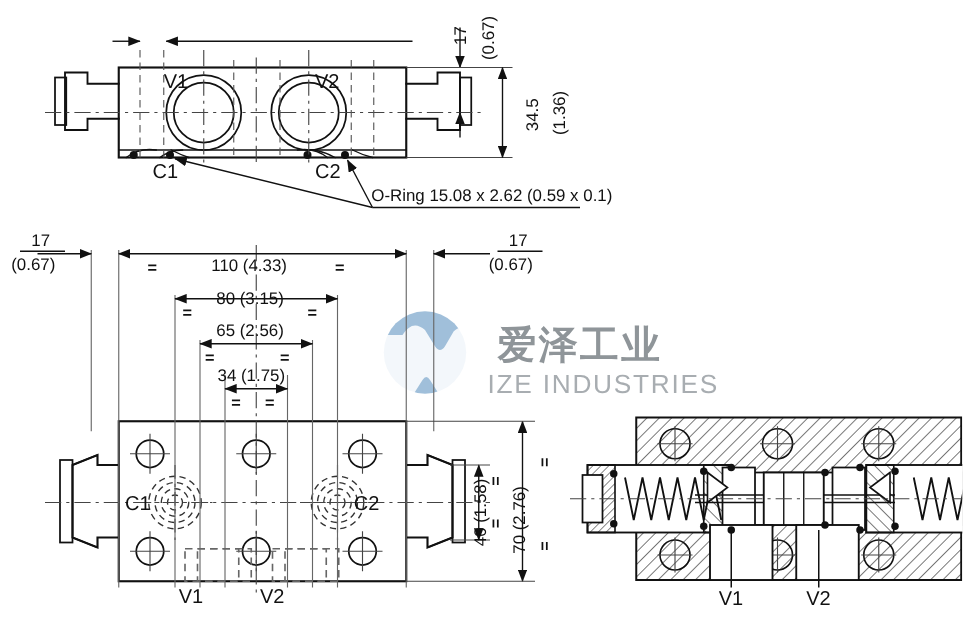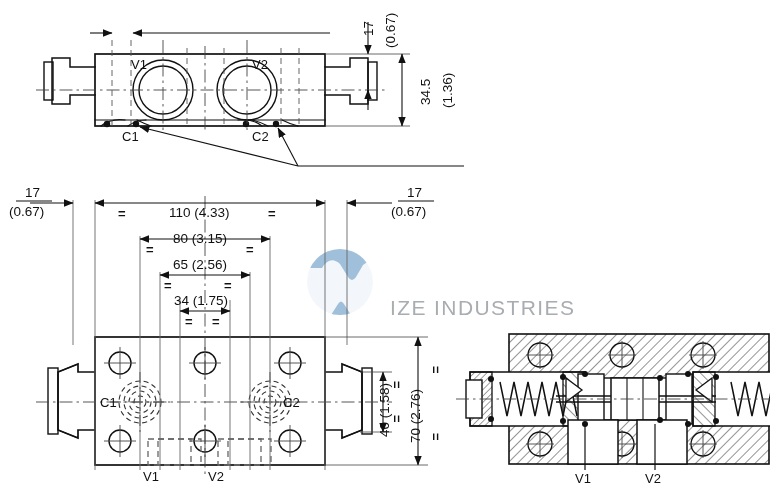--- a/index.html
+++ b/index.html
@@ -3,21 +3,21 @@
 <meta charset="utf-8">
 <style>
   html,body{margin:0;padding:0;background:#ffffff;}
   body{width:770px;height:499px;position:relative;overflow:hidden;
        font-family:"Liberation Sans", sans-serif;color:#000;}
   #sheet{position:absolute;left:0;top:0;width:770px;height:499px;}
   svg{position:absolute;left:0;top:0;}
   .txt{position:absolute;font-family:"Liberation Sans",sans-serif;color:#111;
        white-space:nowrap;font-size:13px;line-height:1.05;}
   .dim{font-size:13.5px;}
-  .lbl{font-size:13px;}
+  .lbl{font-size:16px;}
   .vert{transform-origin:left top;}
   .wm-cn{position:absolute;font-size:31px;color:#8f9599;letter-spacing:2px;
          font-family:"DejaVu Sans",sans-serif;font-weight:700;}
   .wm-en{position:absolute;font-size:21px;color:#a8adb1;letter-spacing:1.4px;
          font-family:"Liberation Sans",sans-serif;}
   .wm-logo{position:absolute;width:66px;height:66px;border-radius:50%;
            background:#8fb4d4;opacity:.85;}
 </style>
 </head>
 <body>
@@ -25,20 +25,21 @@
 <div id="sheet">
 
   <div class="wm-logo" style="left:307px;top:249px;"></div>
   <svg width="770" height="499" style="pointer-events:none;">
     <g opacity="0.95">
       <path d="M322 268 q8 -13 18 -4 l8 13 q4 6 8 0 l7 -12 q9 -8 17 4
                q6 9 0 20 l-16 26 q-6 9 -13 0 l-7 -11 q-3 -5 -6 0 l-7 11
                q-7 9 -13 0 l-16 -26 q-6 -11 0 -21 z" fill="#ffffff" opacity="0.92"></path>
     </g>
   </svg>
+  <div class="wm-cn" style="left:398px;top:255px;">爱泽工业</div>
   <div class="wm-en" style="left:390px;top:296px;">IZE INDUSTRIES</div>
 
   <svg width="770" height="499">
     <defs>
       <marker id="ar" markerWidth="9" markerHeight="7" refX="8.5" refY="3.5" orient="auto">
         <path d="M0,0 L9,3.5 L0,7 z" fill="#111"></path>
       </marker>
       <marker id="arS" markerWidth="9" markerHeight="7" refX="0.5" refY="3.5" orient="auto">
         <path d="M9,0 L0,3.5 L9,7 z" fill="#111"></path>
       </marker>
@@ -317,20 +318,21 @@
   <div class="txt lbl" style="left:131px;top:58px;">V1</div>
   <div class="txt lbl" style="left:252px;top:58px;">V2</div>
   <div class="txt lbl" style="left:122px;top:130px;">C1</div>
   <div class="txt lbl" style="left:252px;top:130px;">C2</div>
 
   <div class="txt dim vert" style="left:362px;top:36px;transform:rotate(-90deg);">17</div>
   <div class="txt dim vert" style="left:384px;top:48px;transform:rotate(-90deg);">(0.67)</div>
   <div class="txt dim vert" style="left:419px;top:105px;transform:rotate(-90deg);">34.5</div>
   <div class="txt dim vert" style="left:441px;top:108px;transform:rotate(-90deg);">(1.36)</div>
 
+  <div class="txt dim" style="left:297px;top:150px;">O-Ring 15.08 x 2.62 (0.59 x 0.1)</div>
 
   <div class="txt dim" style="left:25px;top:186px;">17</div>
   <div class="txt dim" style="left:9px;top:205px;">(0.67)</div>
   <div class="txt dim" style="left:407px;top:186px;">17</div>
   <div class="txt dim" style="left:391px;top:205px;">(0.67)</div>
 
   <div class="txt dim" style="left:169px;top:186px;margin-top:20px;">110 (4.33)</div>
   <div class="txt dim" style="left:173px;top:232px;">80 (3.15)</div>
   <div class="txt dim" style="left:173px;top:258px;">65 (2.56)</div>
   <div class="txt dim" style="left:174px;top:294px;">34 (1.75)</div>

